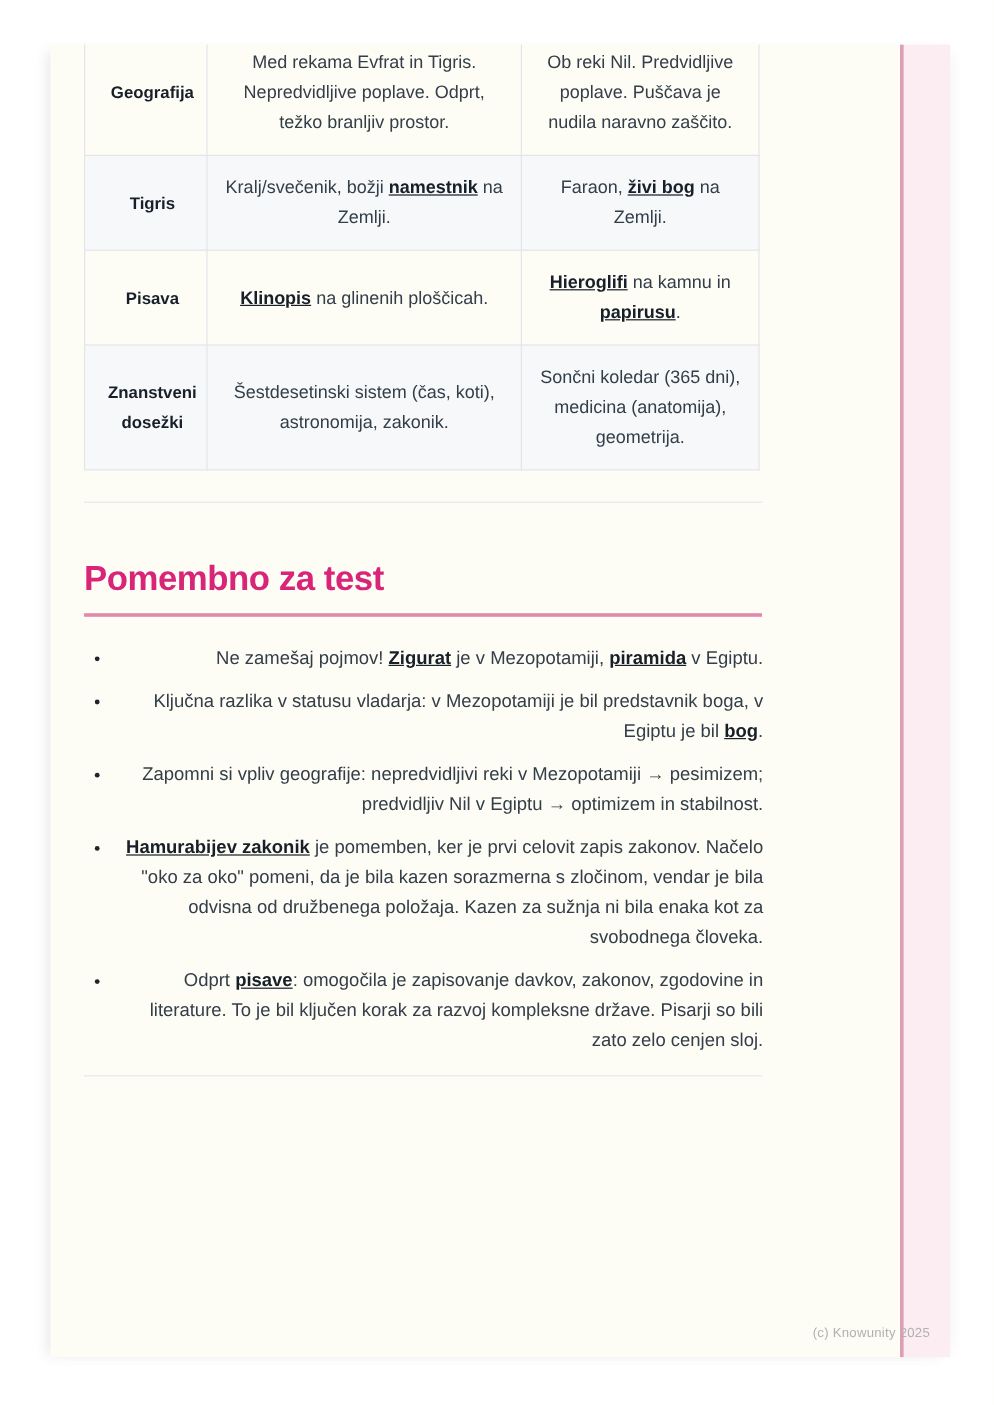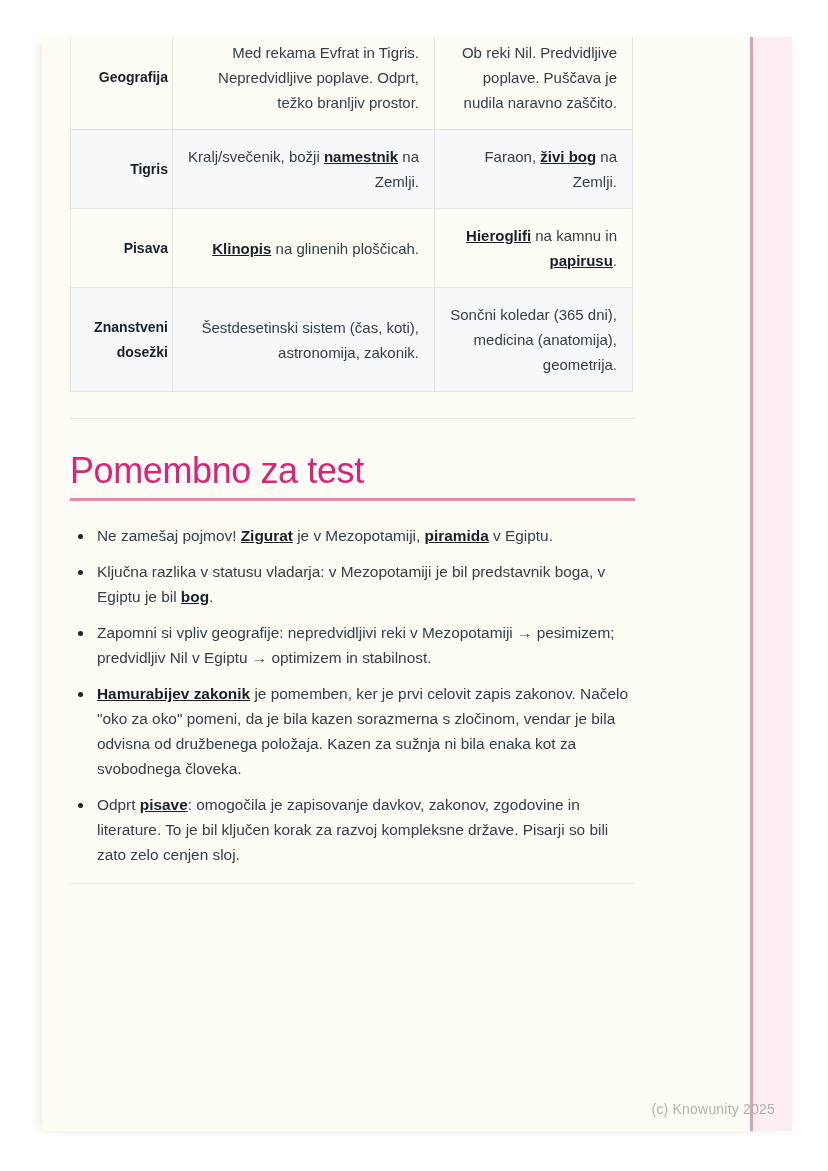--- a/index.html
+++ b/index.html
@@ -53,67 +53,68 @@
     font-size: 15px;
     line-height: 25px;
     color: var(--text);
   }
   table.cmp col.c1 { width: 102px; }
   table.cmp col.c2 { width: 262px; }
   table.cmp col.c3 { width: 198px; }
   table.cmp th, table.cmp td {
     border: 1px solid var(--table-border);
     vertical-align: middle;
-    text-align: right;
+    text-align: center;
   }
   table.cmp th {
     padding: 14px 4px 14px 15px;
     font-weight: bold;
     color: var(--text-bold);
     font-size: 14px;
     line-height: 25px;
   }
   table.cmp td { padding: 14px 15px; }
   table.cmp tr:nth-child(even) { background: var(--zebra-row); }
   table.cmp strong, ul.notes strong { color: var(--text-bold); font-weight: bold; text-decoration: underline; }
   hr.hr-gray {
     border: none;
     border-top: 1px solid var(--divider-gray);
     width: 565px;
     margin: 26px 0 0 0;
   }
   hr.hr-gray.bottom { margin-top: 16px; }
   h1.title {
-    margin: 36px 0 0 0;
-    font-size: 36px;
+    margin: 49px 0 0 0;
+    font-size: 29px;
     line-height: 31px;
-    font-weight: normal;
+    font-weight: bold;
     letter-spacing: -0.4px;
     color: var(--accent-pink);
   }
   hr.hr-pink {
     border: none;
     border-top: 3px solid var(--underline-pink);
     width: 565px;
     margin: 12px 0 0 0;
   }
   ul.notes {
     margin: 22px 0 0 0;
     padding: 0 0 0 24px;
     font-size: 15.4px;
     line-height: 25px;
     color: var(--text);
+    text-align: right;
   }
   ul.notes li { margin: 0 0 11px 0; padding-left: 3px; }
   ul.notes li::marker { color: #1c242c; }
   .credit {
     position: absolute;
     right: 17px; bottom: 14px;
     z-index: 3;
-    font-size: 14px;
+    font-size: 11px;
     letter-spacing: 0.2px;
     color: var(--credit-gray);
   }
 </style>
 </head>
 <body>
 
 <div class="page">
   <div class="stripe"></div>
 

